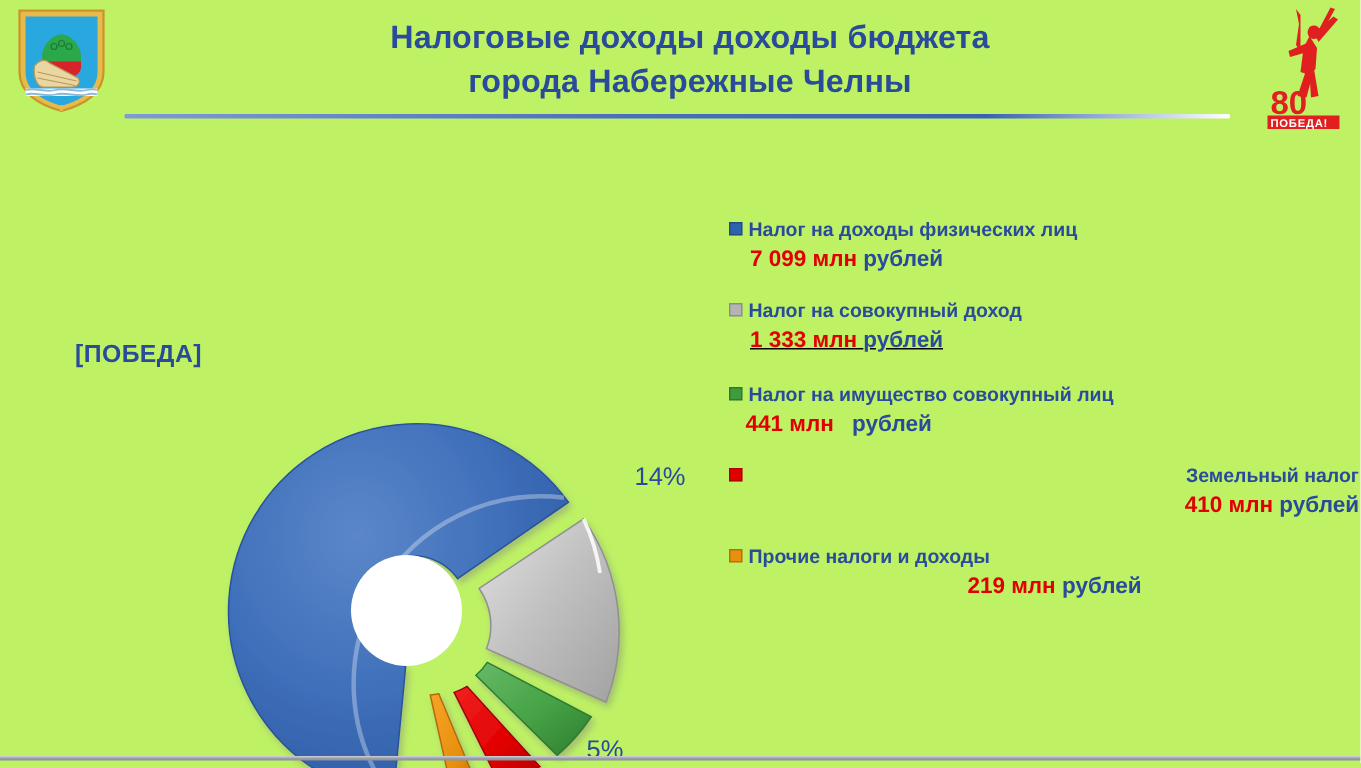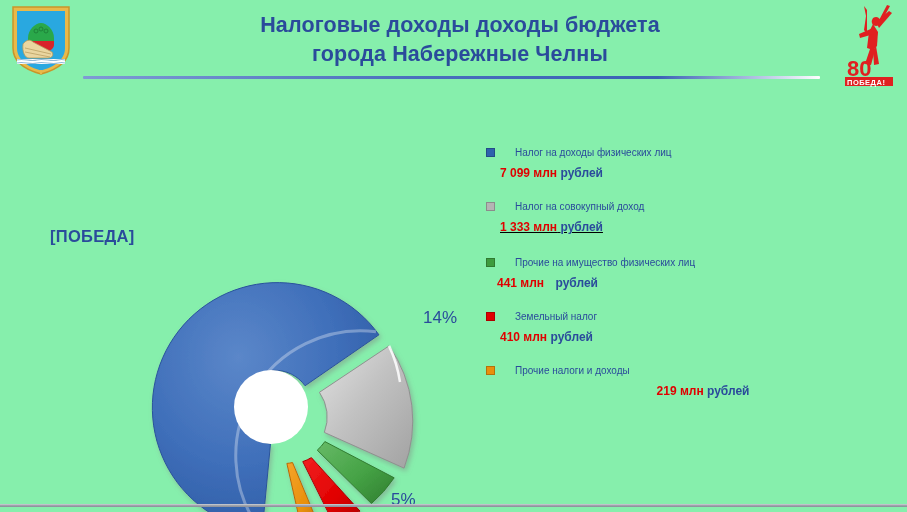--- a/index.html
+++ b/index.html
@@ -6,21 +6,21 @@
   html, body {
     margin: 0; padding: 0;
     background: #ffffff;
   }
   body {
     width: 907px; height: 512px;
     position: relative; overflow: hidden;
     font-family: "Liberation Sans", sans-serif;
     -webkit-font-smoothing: antialiased;
   }
-  .slide { position: absolute; inset: 0; background: #86efac; padding-left: 32px; }
+  .slide { position: absolute; inset: 0; background: #bef264; padding-left: 32px; }
 
   
   .header { position: absolute; left: 0; top: 0; width: 907px; height: 92px; }
 
   .crest {
     position: absolute; left: 10px; top: 4px;
     width: 62px; height: 72px;
   }
   .crest svg { display: block; }
 
@@ -80,43 +80,43 @@
 
   .legend-item { position: relative; margin-bottom: 10px; }
 
   .swatch {
     position: absolute; left: 0; top: 4px;
     width: 9px; height: 9px;
     border: 1px solid rgba(0,0,0,.22);
     box-sizing: border-box;
   }
   .legend-name {
-    display: block; margin-left: 29px;
-    font-size: 10px; font-weight: normal; color: #2a4b9b;
+    display: block; margin-left: 13px;
+    font-size: 13px; font-weight: bold; color: #2a4b9b;
     line-height: 18px; white-space: nowrap;
   }
   .legend-value {
     display: block; margin-left: 13px;
-    font-size: 12px; font-weight: bold;
+    font-size: 15px; font-weight: bold;
     line-height: 22px; white-space: nowrap;
   }
   .legend-value .amount { color: #e00000; }
   .legend-value .unit   { color: #2a4b9b; }
 
   .li-0 .legend-value { margin-left: 14px; }
   .li-1 .legend-value { margin-left: 14px; text-decoration: underline; }
   .li-2 .legend-value { margin-left: 11px; }
   .li-3 .legend-value { margin-left: 14px; }
   .li-4 .legend-value { margin-left: 14px; text-align: center; }
   .li-2 .unit { padding-left: 8px; }
 
   .li-0 { margin-bottom: 14px; }
   .li-1 { margin-bottom: 16px; }
   .li-2 { margin-bottom: 14px; }
-  .li-3 { margin-bottom: 14px; }
+  .li-3 { margin-bottom: 14px; text-align: right; }
 
   
   .footer-rule {
     position: absolute; left: 0; top: 504px;
     width: 907px; height: 3px;
     background: linear-gradient(to bottom, #cfd2d8 0%, #9a9ea8 55%, #8b8f99 100%);
   }
 </style>
 </head>
 <body>
@@ -268,21 +268,21 @@
       </div>
 
       <div class="legend-item li-1">
         <span class="swatch" style="background: rgb(180, 180, 180);"></span>
         <span class="legend-name">Налог на совокупный доход</span>
         <span class="legend-value"><span class="amount">1 333 млн</span> <span class="unit">рублей</span></span>
       </div>
 
       <div class="legend-item li-2">
         <span class="swatch" style="background: rgb(62, 155, 62);"></span>
-        <span class="legend-name">Прочие на имущество физических лиц</span>
+        <span class="legend-name">Налог на имущество совокупный лиц</span>
         <span class="legend-value"><span class="amount">441 млн</span> <span class="unit">рублей</span></span>
       </div>
 
       <div class="legend-item li-3">
         <span class="swatch" style="background: rgb(224, 0, 0);"></span>
         <span class="legend-name">Земельный налог</span>
         <span class="legend-value"><span class="amount">410 млн</span> <span class="unit">рублей</span></span>
       </div>
 
       <div class="legend-item li-4">

